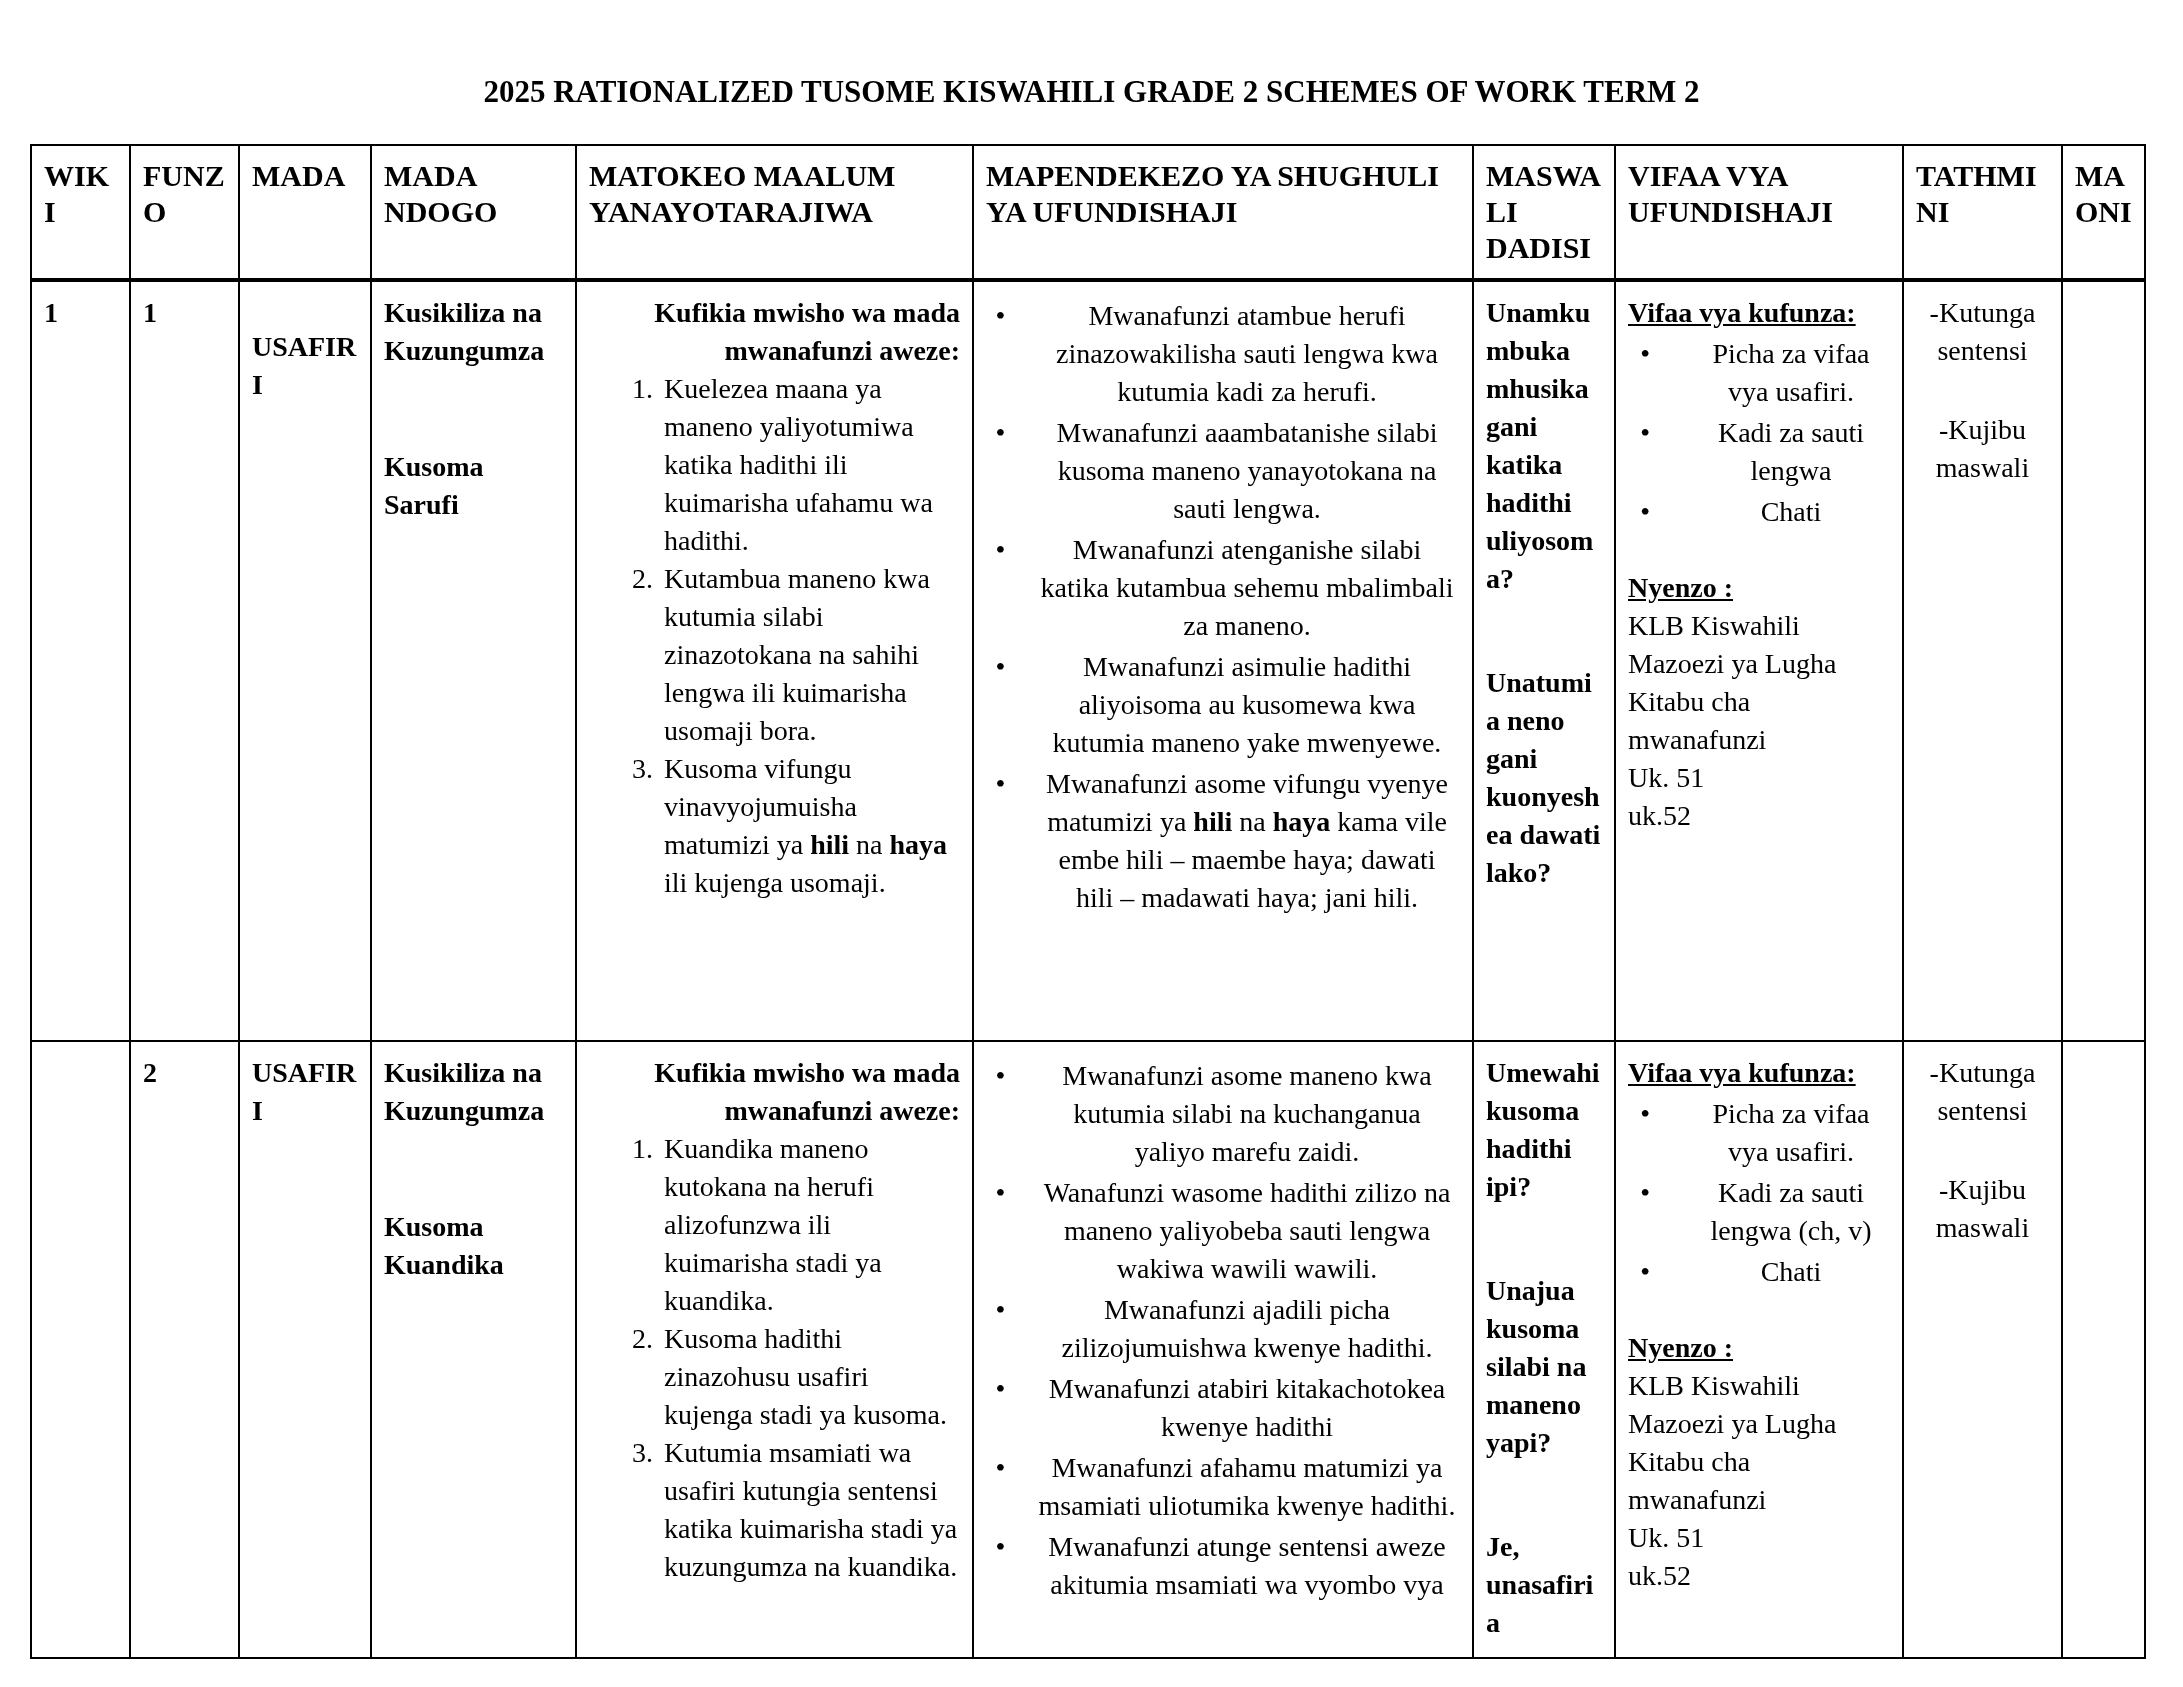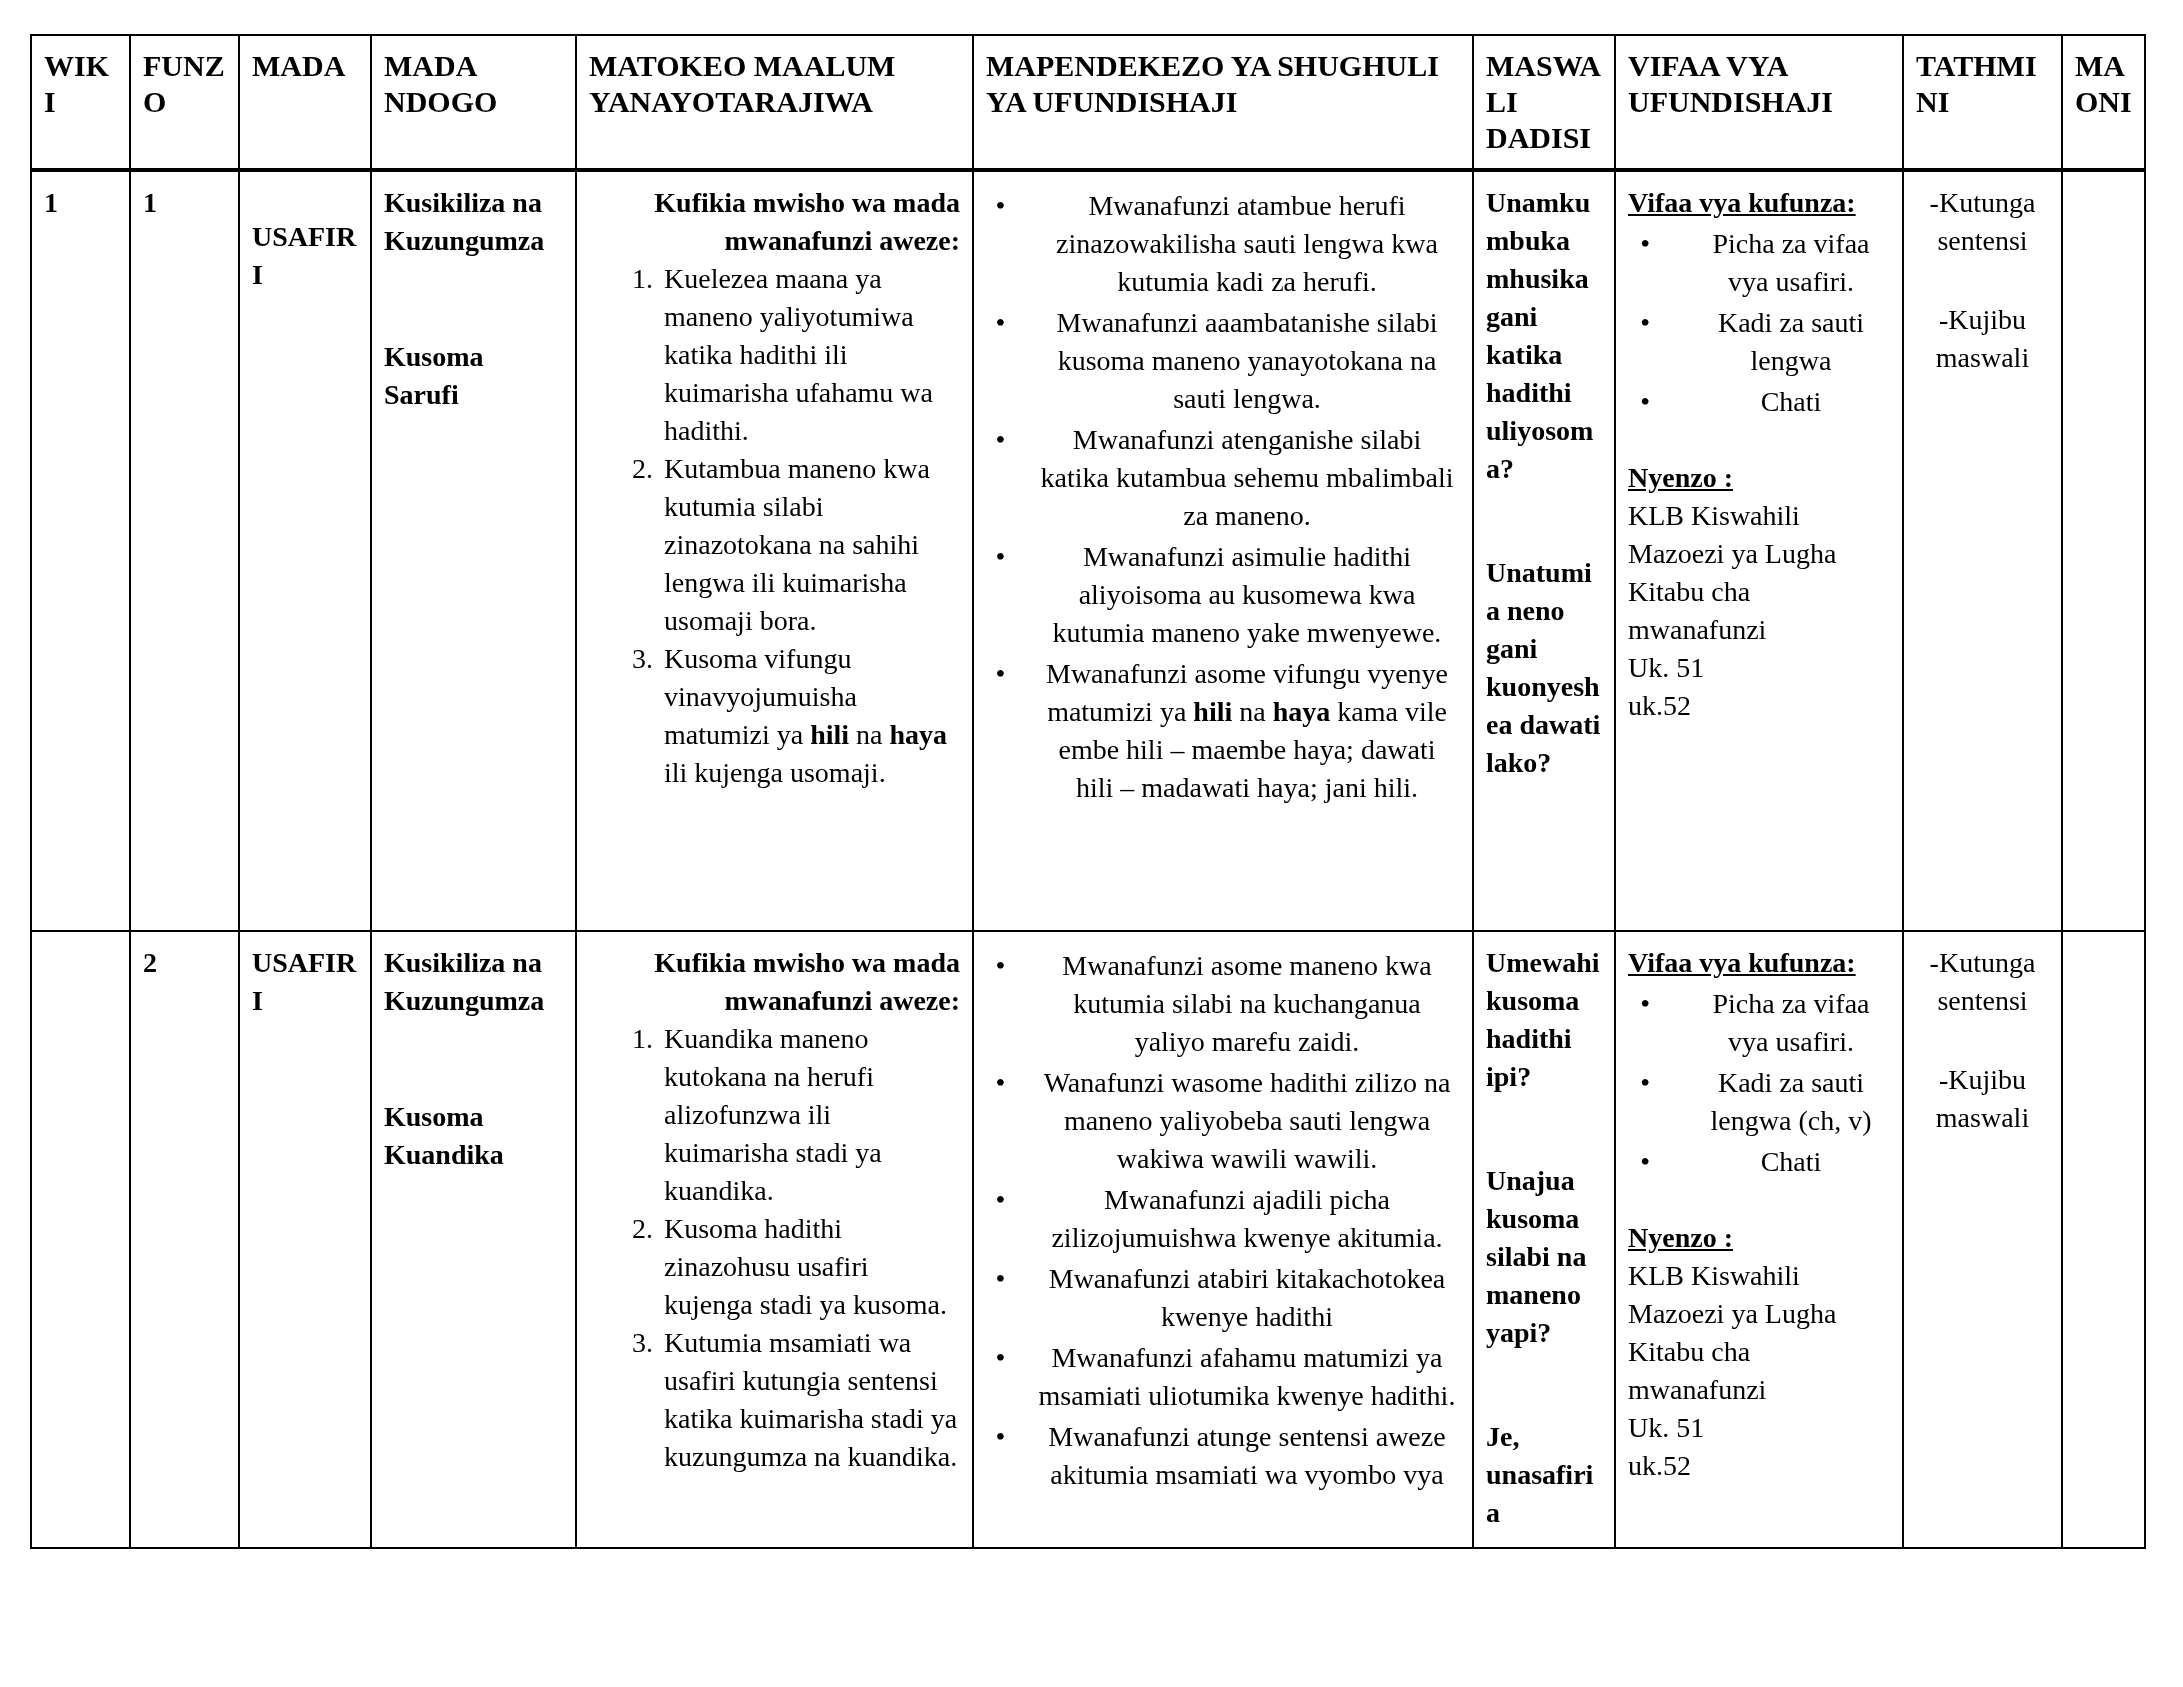--- a/index.html
+++ b/index.html
@@ -61,20 +61,21 @@
 
   .matokeo-intro { margin: 0; font-weight: bold; text-align: right; }
   .vifaa-head, .nyenzo-head { font-weight: bold; text-decoration: underline; }
   .nyenzo-head { margin-top: 38px; }
 </style>
 </head>
 <body>
 
 <div class="page">
 
+  <h1 class="doc-title">2025 RATIONALIZED TUSOME KISWAHILI GRADE 2 SCHEMES OF WORK TERM 2</h1>
 
   <table class="schemes">
     <colgroup>
       <col style="width:99px">
         <col style="width:109px">
         <col style="width:132px">
       <col style="width:205px">
         <col style="width:397px">
         <col style="width:500px">
       <col style="width:142px">
@@ -188,21 +189,21 @@
                 <li>Kusoma hadithi zinazohusu usafiri kujenga stadi ya kusoma.</li>
                 <li>Kutumia msamiati wa usafiri kutungia sentensi katika kuimarisha stadi ya kuzungumza na kuandika.</li>
               </ol>
           </div>
         </td>
         <td>
           <div class="clip2">
             <ul class="dot-list shughuli-list">
                 <li>Mwanafunzi asome maneno kwa kutumia silabi na kuchanganua yaliyo marefu zaidi.</li>
                 <li>Wanafunzi wasome hadithi zilizo na maneno yaliyobeba sauti lengwa wakiwa wawili wawili.</li>
-                <li>Mwanafunzi ajadili picha zilizojumuishwa kwenye akitumia.</li>
+                <li>Mwanafunzi ajadili picha zilizojumuishwa kwenye hadithi.</li>
                 <li>Mwanafunzi atabiri kitakachotokea kwenye hadithi</li>
                 <li>Mwanafunzi afahamu matumizi ya msamiati uliotumika kwenye hadithi.</li>
                 <li>Mwanafunzi atunge sentensi aweze akitumia msamiati wa vyombo vya</li>
               </ul>
           </div>
         </td>
         <td>
           <div class="clip2 maswali-group">
               <p>Umewahi kusoma hadithi ipi?</p>
               <p>Unajua kusoma silabi na maneno yapi?</p>

